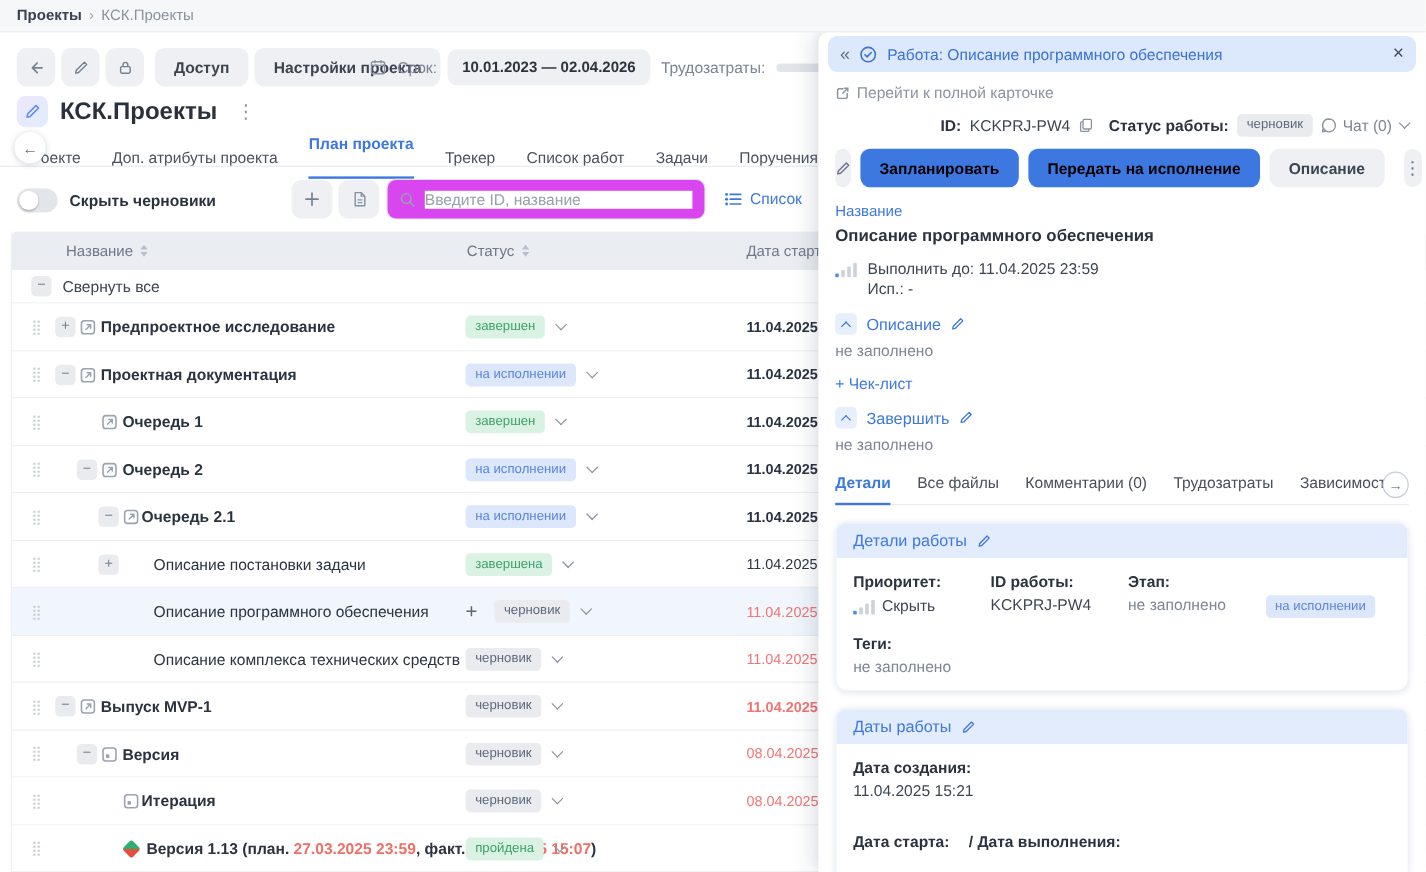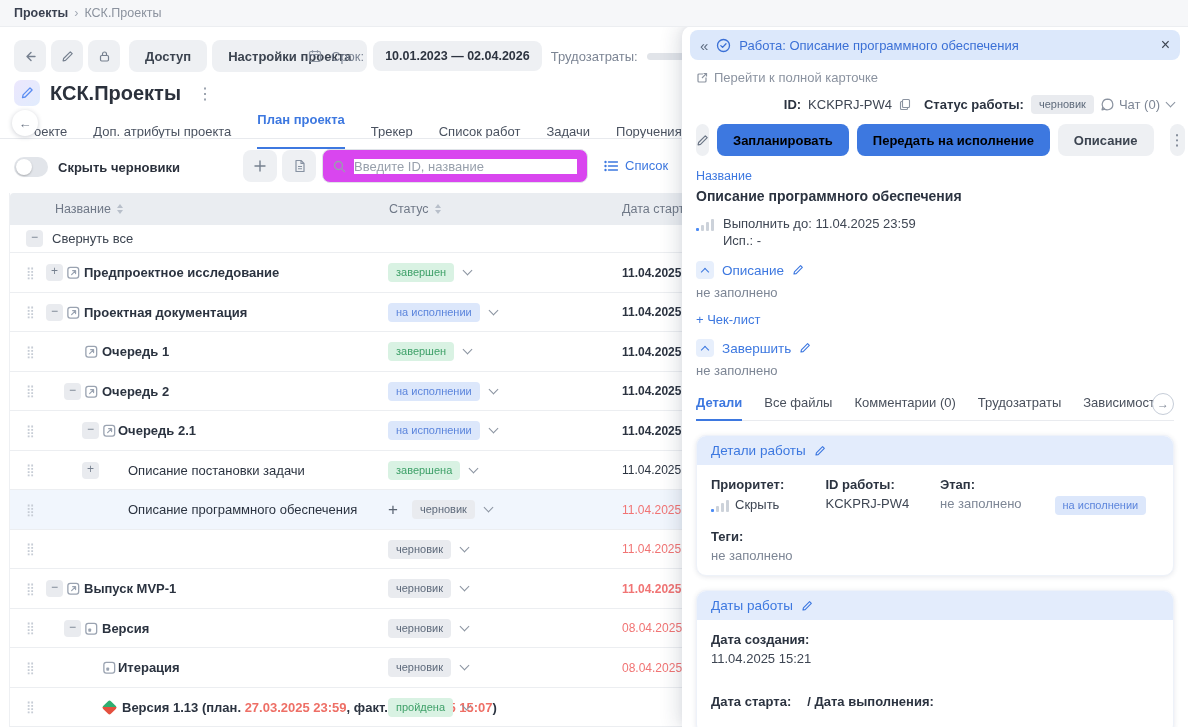--- a/index.html
+++ b/index.html
@@ -358,20 +358,23 @@
         <span class="addplus">+</span>
         <span class="badge gray">черновик</span>
         <span class="chev"></span>
       </span>
       <span class="cell" style="left:612px;width:80px;overflow:hidden">
         <span class="rdate dred">11.04.2025 15</span>
       </span>
     </div>
     <div class="trow" style="top: 529.5px;">
       <span class="cell handle" style="left:16px">⣿</span>
+      <span class="cell" style="left:118px">
+        <span class="rname">Описание комплекса технических средств</span>
+      </span>
       <span class="cell" style="left:378px;gap:10px">
         <span class="badge gray">черновик</span>
         <span class="chev"></span>
       </span>
       <span class="cell" style="left:612px;width:80px;overflow:hidden">
         <span class="rdate dred">11.04.2025 15</span>
       </span>
     </div>
     <div class="trow" style="top: 569px;">
       <span class="cell handle" style="left:16px">⣿</span>

